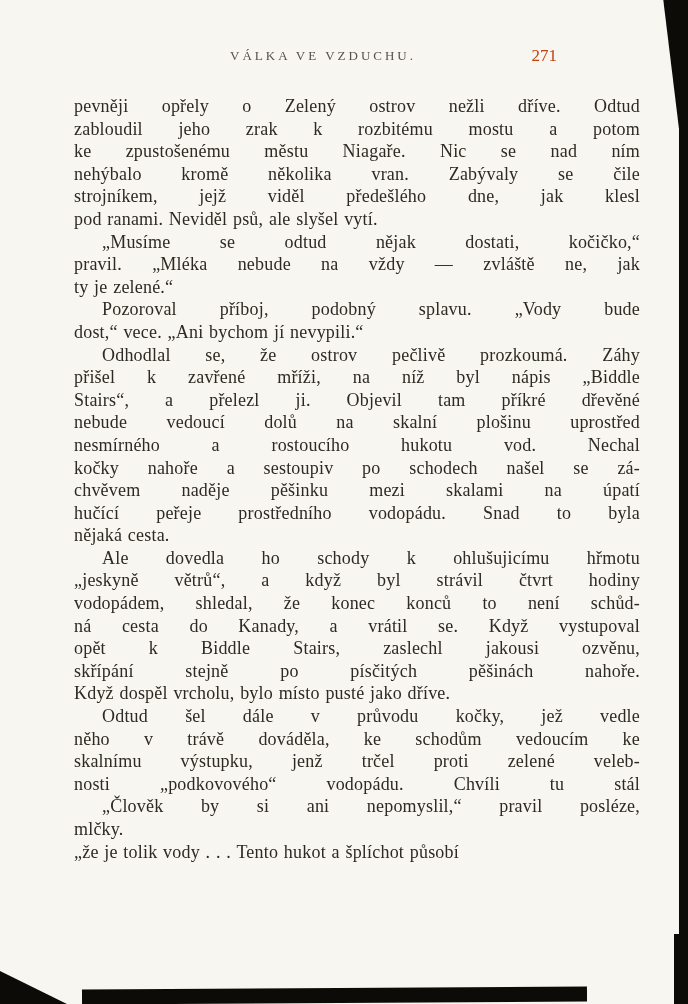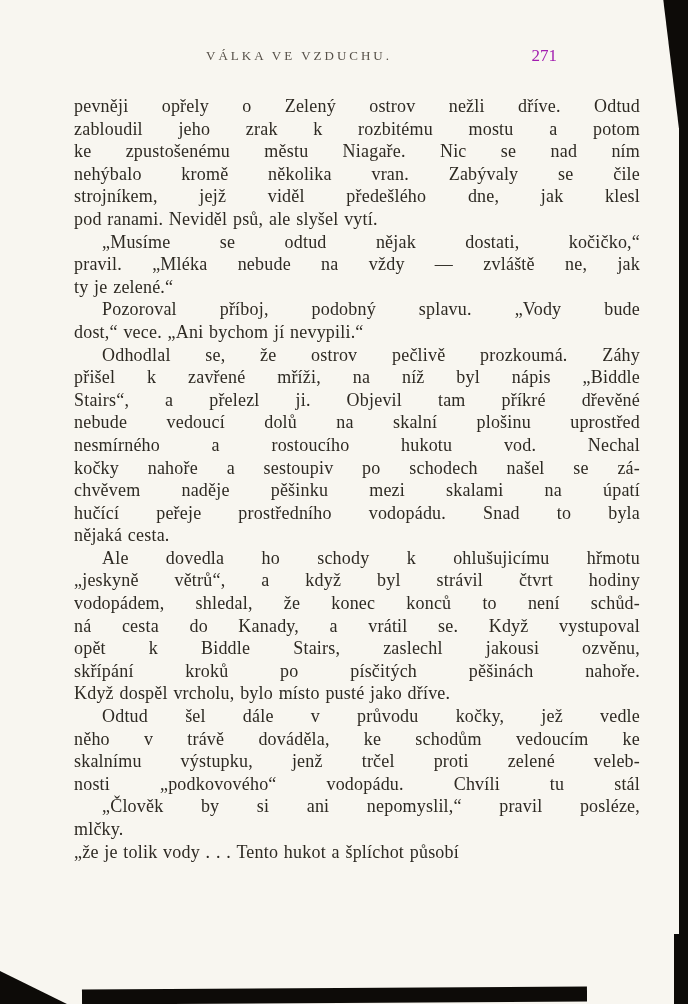--- a/index.html
+++ b/index.html
@@ -13,33 +13,33 @@
     background: linear-gradient(90deg, #ecw 0, #f2efe7 0, #f8f6f0 55px, #f8f6f0 620px, #f0ede5 688px);
     background-color: #f8f6f0;
     font-family: "Liberation Serif", "DejaVu Serif", serif;
     color: #2e2a23;
   }
 
   
   .header { position: absolute; top: 48px; left: 0; right: 0; height: 22px; }
   .header-title {
     position: absolute;
-    left: 299px;
+    left: 323px;
     transform: translateX(-50%);
     font-size: 13px;
     letter-spacing: 3px;
     color: #565048;
     white-space: nowrap;
   }
   .page-number {
     position: absolute;
     right: 131px;
     top: -2px;
     font-size: 17px;
-    color: #a21caf;
+    color: #c2410c;
   }
 
   
   .page-body {
     position: absolute;
     top: 95px;
     left: 74px;
     width: 566px;
   }
   .line {
@@ -103,21 +103,21 @@
       <div class="line">nesmírného a rostoucího hukotu vod. Nechal</div>
       <div class="line">kočky nahoře a sestoupiv po schodech našel se zá-</div>
       <div class="line">chvěvem naděje pěšinku mezi skalami na úpatí</div>
       <div class="line">hučící peřeje prostředního vodopádu. Snad to byla</div>
       <div class="line par-last">nějaká cesta.</div>
       <div class="line indent">Ale dovedla ho schody k ohlušujicímu hřmotu</div>
       <div class="line">„jeskyně větrů“, a když byl strávil čtvrt hodiny</div>
       <div class="line">vodopádem, shledal, že konec konců to není schůd-</div>
       <div class="line">ná cesta do Kanady, a vrátil se. Když vystupoval</div>
       <div class="line">opět k Biddle Stairs, zaslechl jakousi ozvěnu,</div>
-      <div class="line">skřípání kroků po písčitých pěšinách nahoře.</div>
+      <div class="line">skřípání stejně po písčitých pěšinách nahoře.</div>
       <div class="line par-last">Když dospěl vrcholu, bylo místo pusté jako dříve.</div>
       <div class="line indent">Odtud šel dále v průvodu kočky, jež vedle</div>
       <div class="line">něho v trávě dováděla, ke schodům vedoucím ke</div>
       <div class="line">skalnímu výstupku, jenž trčel proti zelené veleb-</div>
       <div class="line">nosti „podkovového“ vodopádu. Chvíli tu stál</div>
       <div class="line indent">„Člověk by si ani nepomyslil,“ pravil posléze,</div>
       <div class="line par-last">mlčky.</div>
       <div class="line par-last">„že je tolik vody . . . Tento hukot a šplíchot působí</div>
     </div>
 

